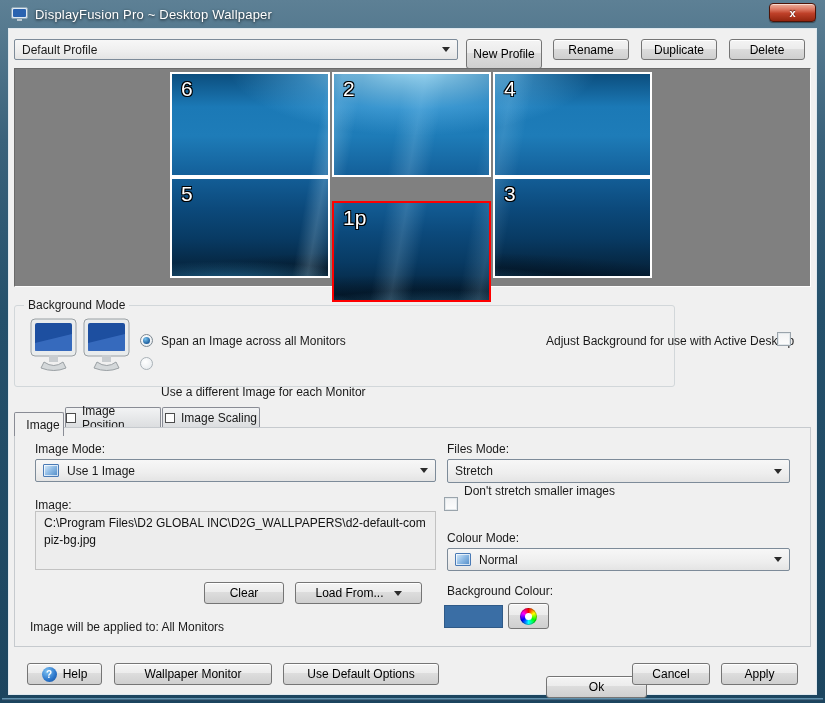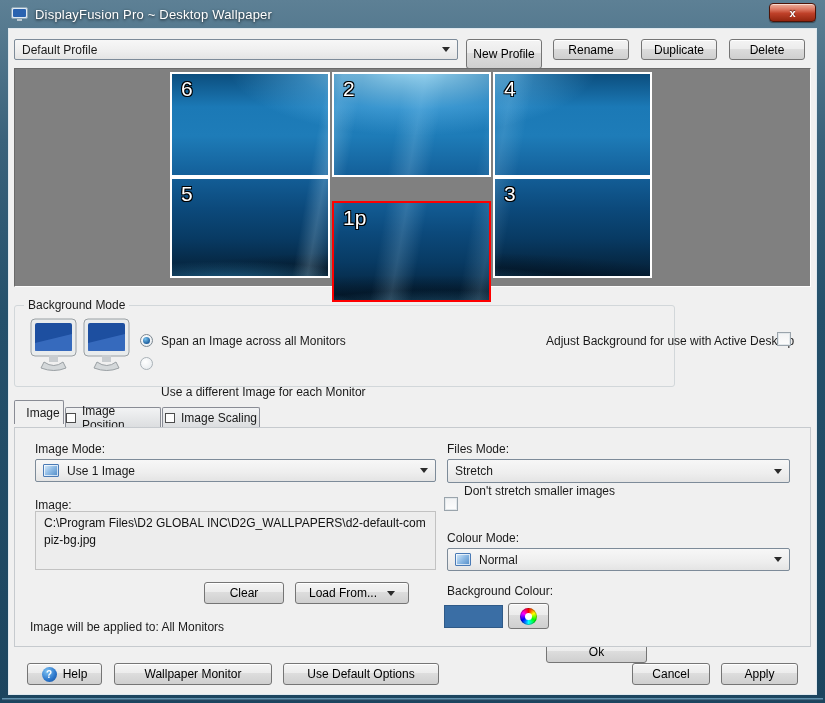--- a/index.html
+++ b/index.html
@@ -77,21 +77,21 @@
 
   
   .groupbox { position:absolute; border:1px solid #d2d7da; border-radius:3px; }
   .groupbox .legend { position:absolute; top:-8px; left:9px; background:#f0f0f0; padding:0 4px; }
   #bg-mode { left:14px; top:305px; width:661px; height:82px;padding-left:37px; }
 
   
   .tab { position:absolute; height:20px; top:407px; border:1px solid #898c95; border-bottom:none;
     border-radius:2px 2px 0 0; display:flex; align-items:center; justify-content:center;
     background:linear-gradient(180deg,#f2f3f4,#dcdee0); font-size:12px; }
-  .tab.active { top:400px; height:24px; background:#f0f0f0; z-index:3;padding-left:8px; }
+  .tab.active { top:412px; height:24px; background:#f0f0f0; z-index:3;padding-left:8px; }
   .tab .tchk { width:10px; height:10px; border:1px solid #4c4c4c; background:#fdfdfd; margin-right:6px; }
   #tab-image    { left:14px;  width:50px; }
   #tab-position { left:65px;  width:96px; }
   #tab-scaling  { left:162px; width:98px; }
   #tab-panel { position:absolute; left:14px; top:427px; width:797px; height:220px;
     border:1px solid #c6cace; background:#f0f0f0; z-index:2; }
 
   
   #image-mode-combo   { left:35px;  top:459px; width:401px; height:23px; z-index:4; }
   #image-path { position:absolute; left:35px; top:511px; width:401px; height:59px; z-index:4;
@@ -205,21 +205,21 @@
   <div class="combo" id="image-mode-combo">
     <span class="icon-img"></span>
     <span>Use 1 Image</span>
     <span class="arr"></span>
   </div>
 
   <span class="lbl z4" style="left:35px; top:498px;">Image:</span>
   <div id="image-path">C:\Program Files\D2 GLOBAL INC\D2G_WALLPAPERS\d2-default-compiz-bg.jpg</div>
 
   <div class="btn z4" style="left:204px; top:582px; width:80px;">Clear</div>
-  <div class="btn z4" style="left:295px; top:582px; width:114px;">
+  <div class="btn z4" style="left:295px; top:582px; width:127px;">
     <span>Load From...</span>
     <span class="ddsplit"></span>
   </div>
 
   <span class="lbl z4" style="left:30px; top:620px;">Image will be applied to: All Monitors</span>
 
   <span class="lbl z4" style="left:447px; top:442px;">Files Mode:</span>
   <div class="combo" id="size-mode-combo">
     <span>Stretch</span>
     <span class="arr"></span>
@@ -240,17 +240,17 @@
   <div class="btn" id="colour-wheel-btn">
     <span class="wheel"></span>
   </div>
 
   <div class="btn" style="left:27px; top:663px; width:75px;">
     <span class="help-ico">?</span>
     <span>Help</span>
   </div>
   <div class="btn" style="left:114px; top:663px; width:158px;">Wallpaper Monitor</div>
   <div class="btn" style="left:283px; top:663px; width:156px;">Use Default Options</div>
-  <div class="btn" style="left:546px; top:641px; width:101px;">Ok</div>
+  <div class="btn" style="left:546px; top:676px; width:101px;">Ok</div>
   <div class="btn" style="left:632px; top:663px; width:78px;">Cancel</div>
   <div class="btn" style="left:721px; top:663px; width:77px;">Apply</div>
 
 </div>
 
 </body></html>

